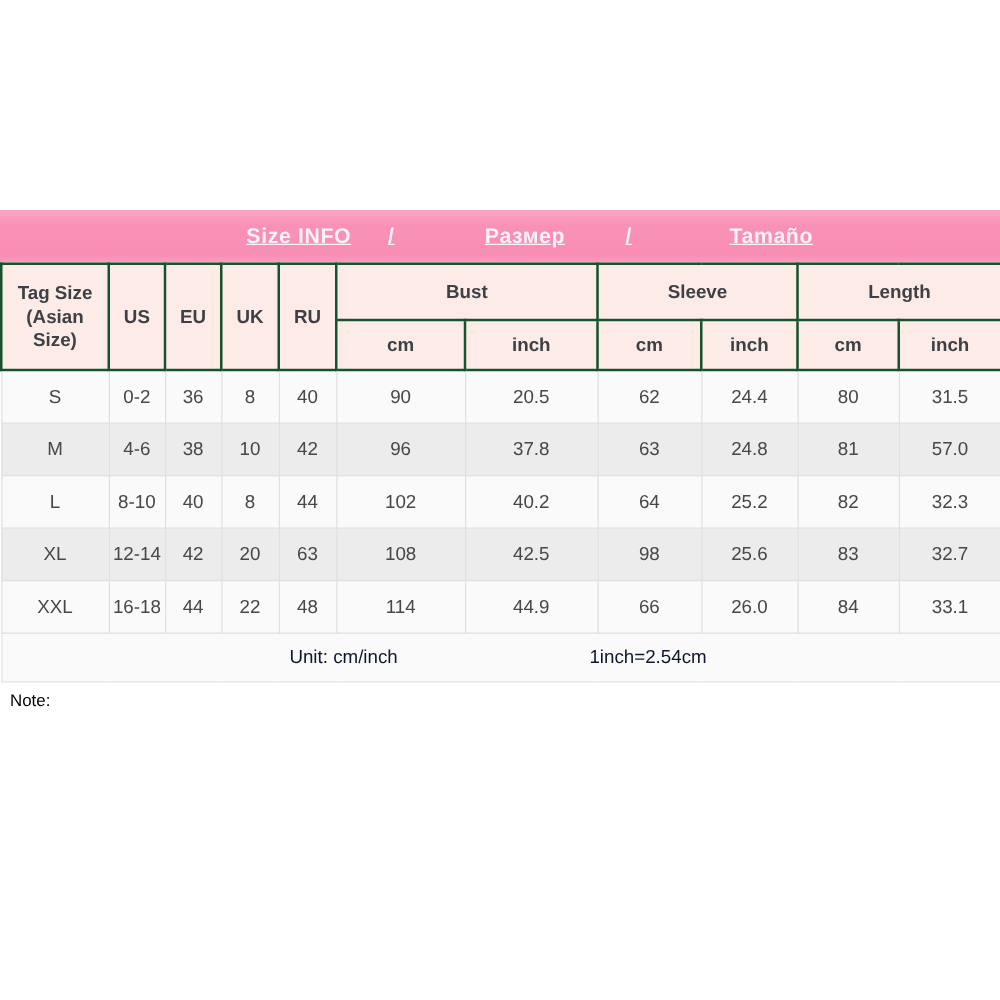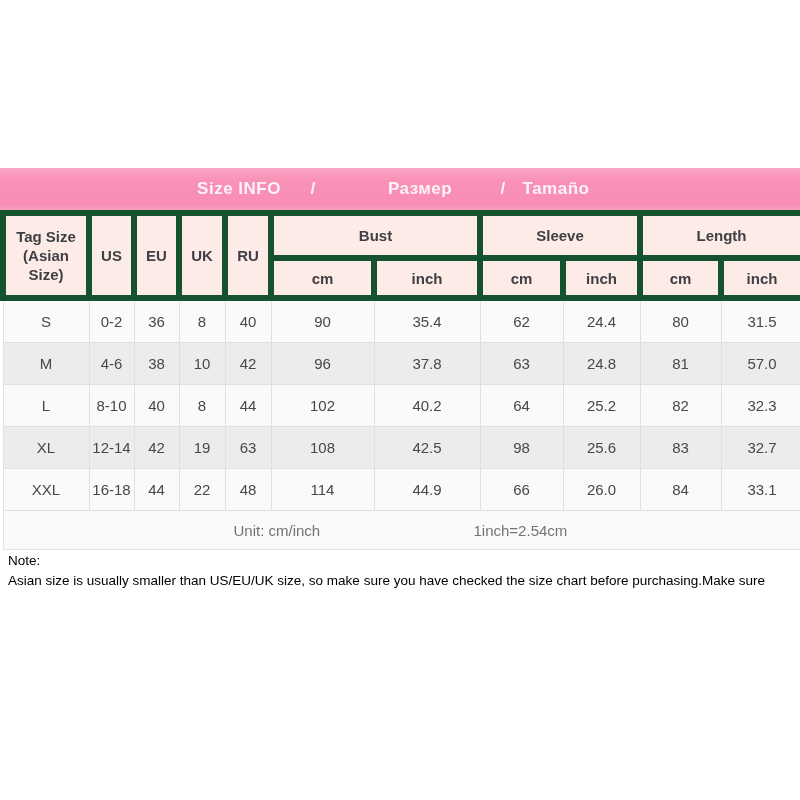--- a/index.html
+++ b/index.html
@@ -22,44 +22,45 @@
   }
   .banner span {
     position: absolute;
     top: 50%;
     transform: translate(-50%, -50%);
     color: #fdf2f7;
     font-size: 17px;
     font-weight: bold;
     letter-spacing: 0.5px;
     white-space: nowrap;
+    text-decoration: underline;
   }
   .banner .b0 { left: 239px; }
   .banner .b1 { left: 313px; }
   .banner .b2 { left: 420px; text-align: center; }
   .banner .b3 { left: 503px; }
-  .banner .b4 { left: 556px; }
+  .banner .b4 { left: 617px; }
 
   
   table.size-table {
     position: absolute;
     top: 210px;
     left: 0;
     width: 800px;
     border-collapse: collapse;
     table-layout: fixed;
   }
   table.size-table th, table.size-table td {
     text-align: center;
     vertical-align: middle;
     padding: 0;
   }
   thead th {
     background: #fcebe6;
-    border: 6px solid #14532d;
+    border: 2px solid #14532d;
     color: #3f4045;
     font-size: 15px;
     font-weight: bold;
   }
   thead tr.group-row { height: 45px; }
   thead tr.unit-row { height: 40px; }
   th.corner { line-height: 19px; }
   tbody td {
     height: 41px;
     border: 1px solid #e0e0e0;
@@ -71,21 +72,21 @@
   tfoot td {
     height: 38px;
     background: #fafafa;
     border: 1px solid #e3e3e3;
     position: relative;
   }
   .footer-unit, .footer-conv {
     position: absolute;
     top: 50%;
     transform: translateY(-50%);
-    color: #737373;
+    color: #0f172a;
     font-size: 15px;
     white-space: nowrap;
   }
   .footer-unit { left: 230px; }
   .footer-conv { left: 470px; text-align: right; }
 
   
   .note {
     position: absolute;
     top: 551px;
@@ -148,21 +149,21 @@
       </tr>
     </thead>
     <tbody>
       <tr class="row-light">
         <td>S</td>
         <td>0-2</td>
         <td>36</td>
         <td>8</td>
         <td>40</td>
         <td>90</td>
-        <td>35.4</td>
+        <td>20.5</td>
         <td>62</td>
         <td>24.4</td>
         <td>80</td>
         <td>31.5</td>
       </tr>
       <tr class="row-dark">
         <td>M</td>
         <td>4-6</td>
         <td>38</td>
         <td>10</td>
@@ -184,21 +185,21 @@
         <td>40.2</td>
         <td>64</td>
         <td>25.2</td>
         <td>82</td>
         <td>32.3</td>
       </tr>
       <tr class="row-dark">
         <td>XL</td>
         <td>12-14</td>
         <td>42</td>
-        <td>19</td>
+        <td>20</td>
         <td>63</td>
         <td>108</td>
         <td>42.5</td>
         <td>98</td>
         <td>25.6</td>
         <td>83</td>
         <td>32.7</td>
       </tr>
       <tr class="row-light">
         <td>XXL</td>
@@ -219,16 +220,15 @@
         <td colspan="11">
           <span class="footer-unit">Unit: cm/inch</span>
           <span class="footer-conv">1inch=2.54cm</span>
         </td>
       </tr>
     </tfoot>
   </table>
 
   <div class="note">
     <div>Note:</div>
-    <div>Asian size is usually smaller than US/EU/UK size, so make sure you have checked the size chart before purchasing.Make sure</div>
   </div>
 
 </div>
 
 </body></html>

